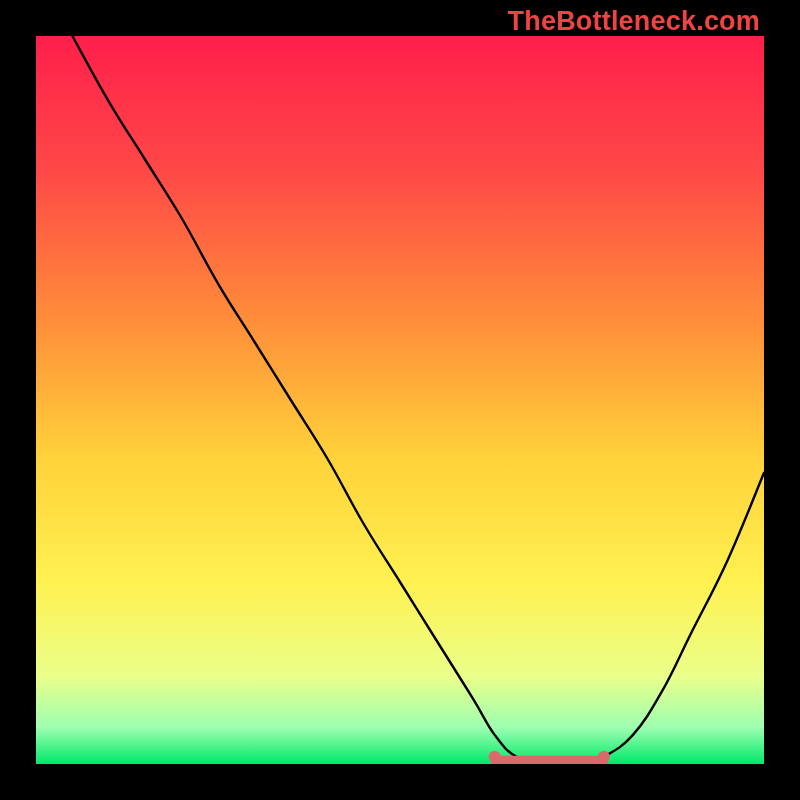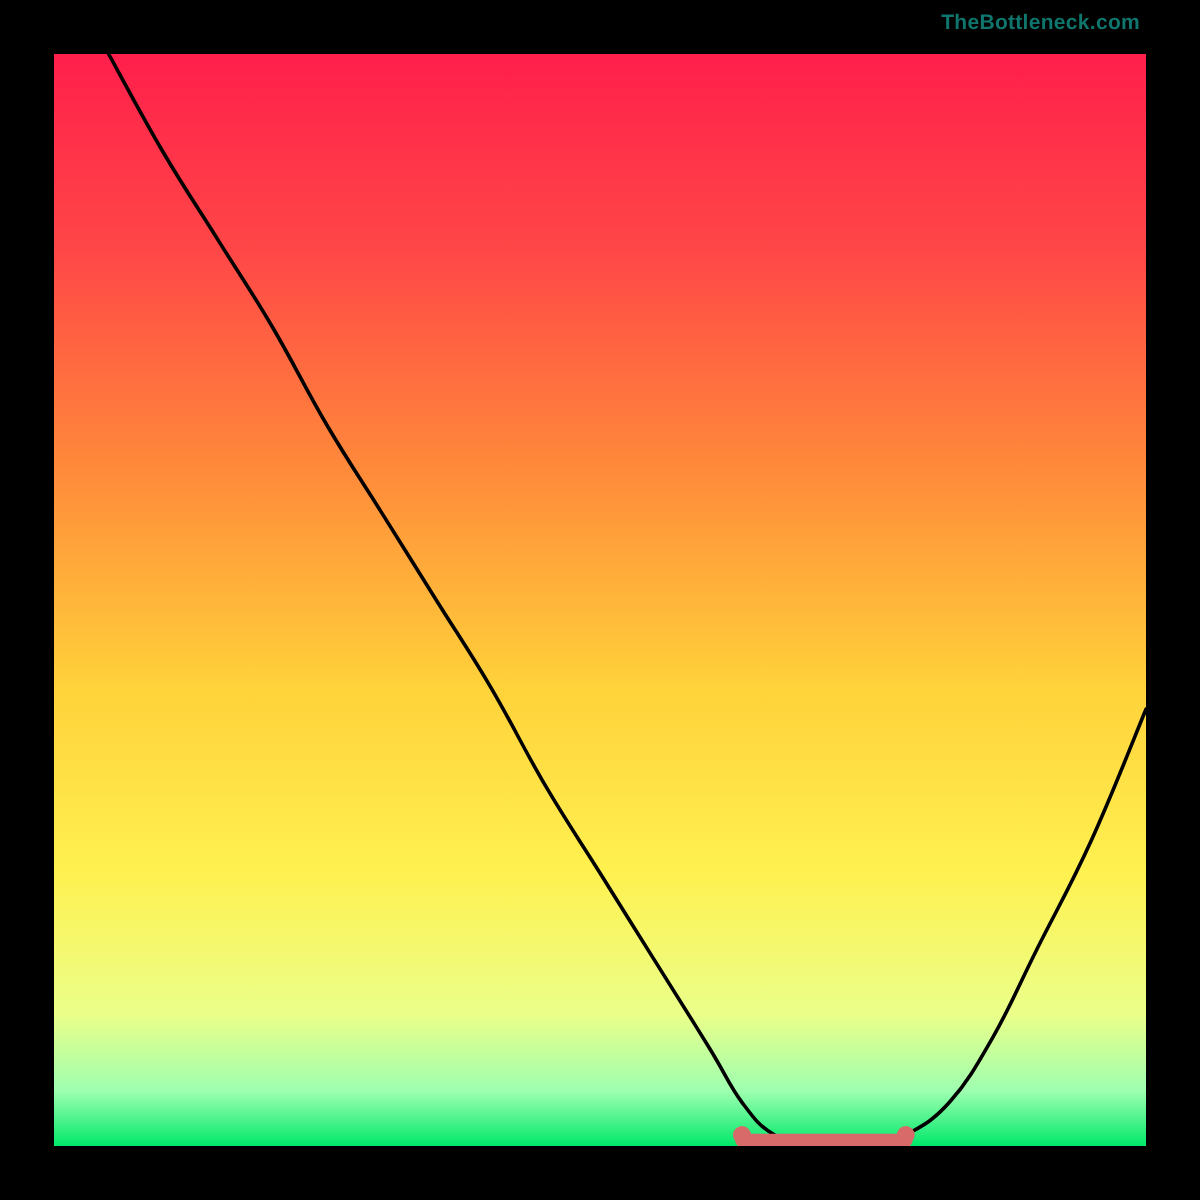--- a/index.html
+++ b/index.html
@@ -31,22 +31,22 @@
     left: 0;
     top: 0;
     width: 728px;
     height: 728px;
     pointer-events: none;
   }
   .watermark {
     position: absolute;
     top: 6px;
     right: 40px;
-    color: #0f766e;
-    font-size: 14px;
+    color: #ef4444;
+    font-size: 27px;
     font-weight: 600;
     letter-spacing: 0.2px;
   }
 </style>
 </head>
 <body>
 
 <div class="watermark">TheBottleneck.com</div>
 
 <div class="frame">

